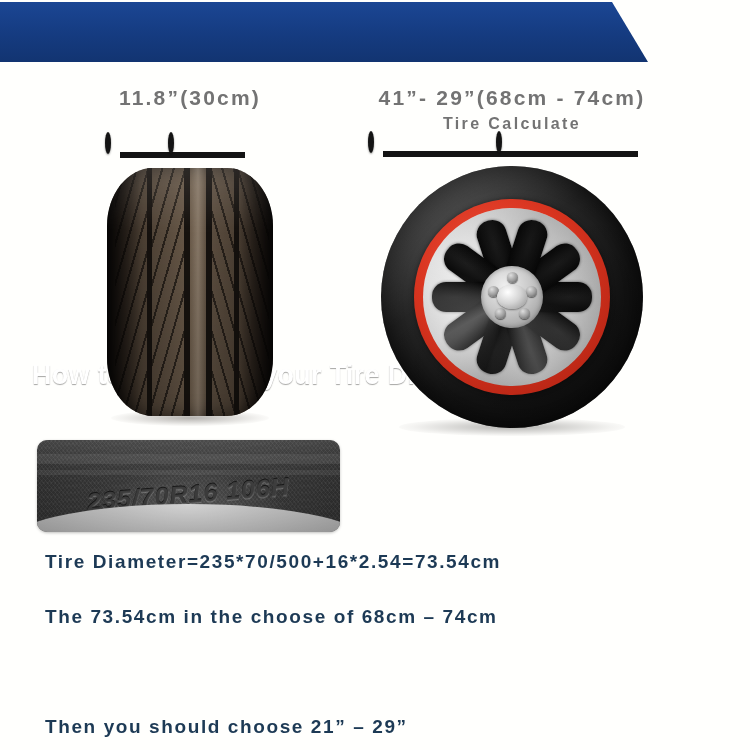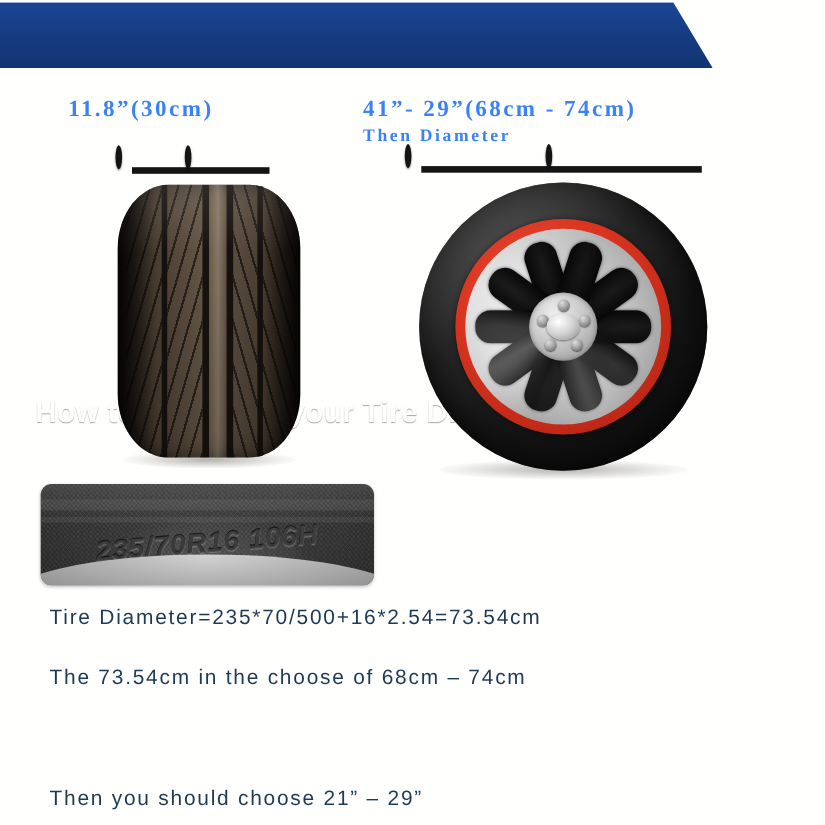--- a/index.html
+++ b/index.html
@@ -35,25 +35,24 @@
     font-size: 27px;
     font-weight: bold;
     letter-spacing: 0.3px;
     white-space: nowrap;
     text-shadow: 0 1px 1px rgba(0,0,0,.35);
   }
 
   
   .dim-label {
     position: absolute;
-    text-align: left;
-    color: #3b82f6;
+    text-align: center;
+    color: #737373;
     white-space: nowrap;
     font-weight: bold;
-    font-family: Liberation Serif, serif;
   }
   .dim-value {
     font-size: 21px;
     letter-spacing: 2.2px;
   }
   .dim-name {
     font-size: 16px;
     letter-spacing: 2.4px;
   }
 
@@ -349,21 +348,21 @@
     white-space: nowrap;
     text-shadow: 0 1px 1px rgba(255,255,255,.7);
   }
 
   
   .formula {
     position: absolute;
     left: 45px;
     color: #1d3a55;
     font-size: 19px;
-    font-weight: normal;
+    font-weight: bold;
     letter-spacing: 1.6px;
     white-space: nowrap;
   }
 </style>
 </head>
 <body>
 
 <div id="page">
 
   <div class="banner"></div>
@@ -389,21 +388,21 @@
 
       <div class="sipes l" style="left:45px; width:32px;"></div>
       <div class="sipes l" style="left:8px;  width:32px;"></div>
       <div class="sipes r" style="left:105px; width:22px;"></div>
       <div class="sipes r" style="left:132px; width:30px;"></div>
       <div class="tread-gloss"></div>
     </div>
   </div>
 
   <div class="dim-label dim-value" style="left:330px; top:86px; width:364px;">41”- 29”(68cm - 74cm)</div>
-  <div class="dim-label dim-name" style="left:330px; top:115px; width:364px;">Then Diameter</div>
+  <div class="dim-label dim-name" style="left:330px; top:115px; width:364px;">Tire Calculate</div>
 
   <div class="dimbar" style="left:383px; top:143px; width:255px;">
     <div class="rule"></div>
     <div class="cap left"></div>
     <div class="cap right"></div>
   </div>
 
   <div class="wheel-wrap">
     <div class="wheel-shadow"></div>
     <div class="tyre">

